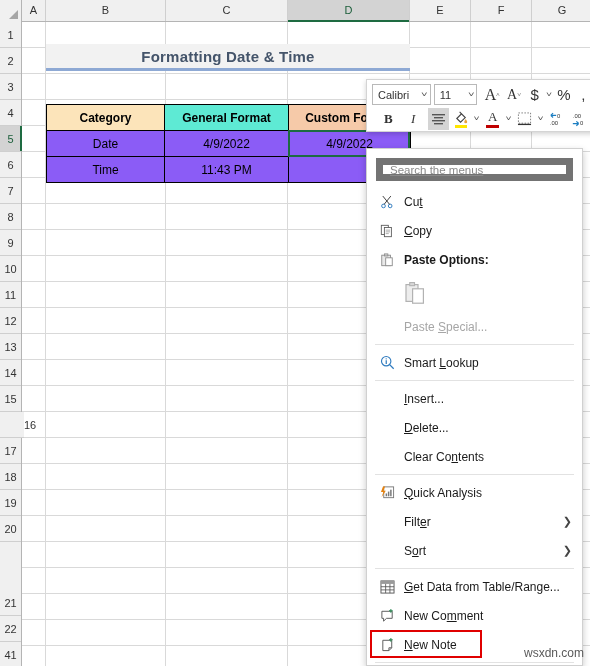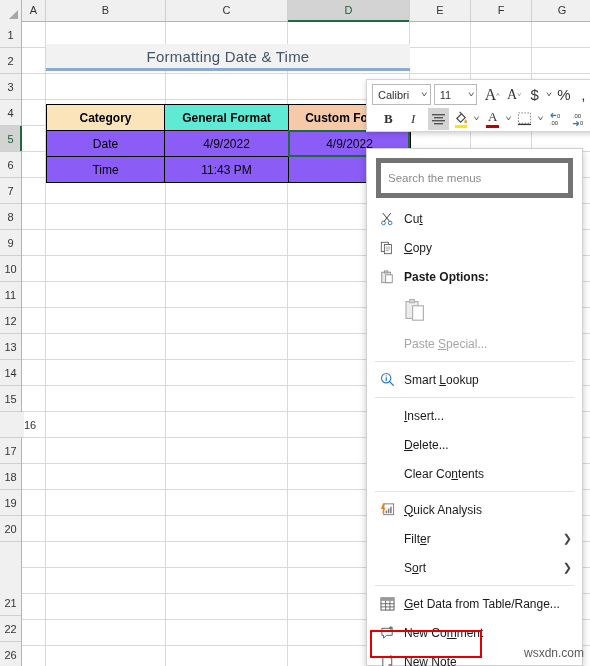--- a/index.html
+++ b/index.html
@@ -64,21 +64,21 @@
   .vline { position: absolute; top: 0; bottom: 0; width: 1px; background: #d9d9d9; }
 
   
   .title-banner {
     position: absolute; left: 46px; top: 44px; width: 364px; height: 27px;
     background: #f2f2f2;
     border-bottom: 3px solid #8ea9d4;
     display: flex; align-items: center; justify-content: center;
   }
   .title-banner span {
-    font-size: 15px; font-weight: normal; color: #44546a;
+    font-size: 15px; font-weight: bold; color: #44546a;
     letter-spacing: .2px;
   }
 
   
   .dtable {
     position: absolute; left: 46px; top: 104px;
     border-collapse: collapse;
   }
   .dtable td {
     border: 1.3px solid #000;
@@ -155,24 +155,24 @@
 
   
   .ctxmenu {
     position: absolute; left: 366px; top: 148px; width: 217px; height: 518px;
     background: #ffffff;
     border: 1px solid #d0d0d0;
     box-shadow: 0 3px 7px rgba(0,0,0,.22);
     padding: 6px 0 0 0;
   }
   .search-box {
-    margin: 3px 9px 6px 9px; height: 40px;
-    border: 5px solid #737373; background: #fff;
+    margin: 3px 9px 6px 9px; height: 23px;
+    border: 7px solid #737373; background: #fff;
     display: flex; align-items: center; padding-left: 7px;
-    font-size: 11.5px; color: #8a8a8a;
+    font-size: 11.5px; color: #8a8a8a; text-decoration: underline;
   }
   .mi {
     display: flex; align-items: center; height: 29px;
     padding-left: 8px; font-size: 12px; color: #1a1a1a;
     position: relative; cursor: default;
   }
   .mi .ic {
     width: 24px; min-width: 24px; height: 20px;
     display: flex; align-items: center; justify-content: center;
     margin-right: 5px;
@@ -263,21 +263,21 @@
         <div class="rowhead" style="height: 26px; line-height: 26px;"><span>13</span></div>
         <div class="rowhead" style="height: 26px; line-height: 26px;"><span>14</span></div>
         <div class="rowhead" style="height: 26px; line-height: 26px;"><span>15</span></div>
         <div class="rowhead" style="height: 26px; line-height: 26px; padding-left: 24px;"><span>16</span></div>
         <div class="rowhead" style="height: 26px; line-height: 26px;"><span>17</span></div>
         <div class="rowhead" style="height: 26px; line-height: 26px;"><span>18</span></div>
         <div class="rowhead" style="height: 26px; line-height: 26px;"><span>19</span></div>
         <div class="rowhead" style="height: 26px; line-height: 26px;"><span>20</span></div>
         <div class="rowhead" style="height: 26px; line-height: 26px; margin-top: 48px;"><span>21</span></div>
         <div class="rowhead" style="height: 26px; line-height: 26px;"><span>22</span></div>
-        <div class="rowhead" style="height: 26px; line-height: 26px;"><span>26</span></div>
+        <div class="rowhead" style="height: 26px; line-height: 26px;"><span>41</span></div>
         <div class="rowhead" style="height: 26px; line-height: 26px;"><span>24</span></div>
         <div class="rowhead" style="height: 26px; line-height: 26px;"><span>25</span></div>
       </div>
   </div>
 
   <div class="title-banner">
     <span>Formatting Date &amp; Time</span>
   </div>
 
   <table class="dtable">

